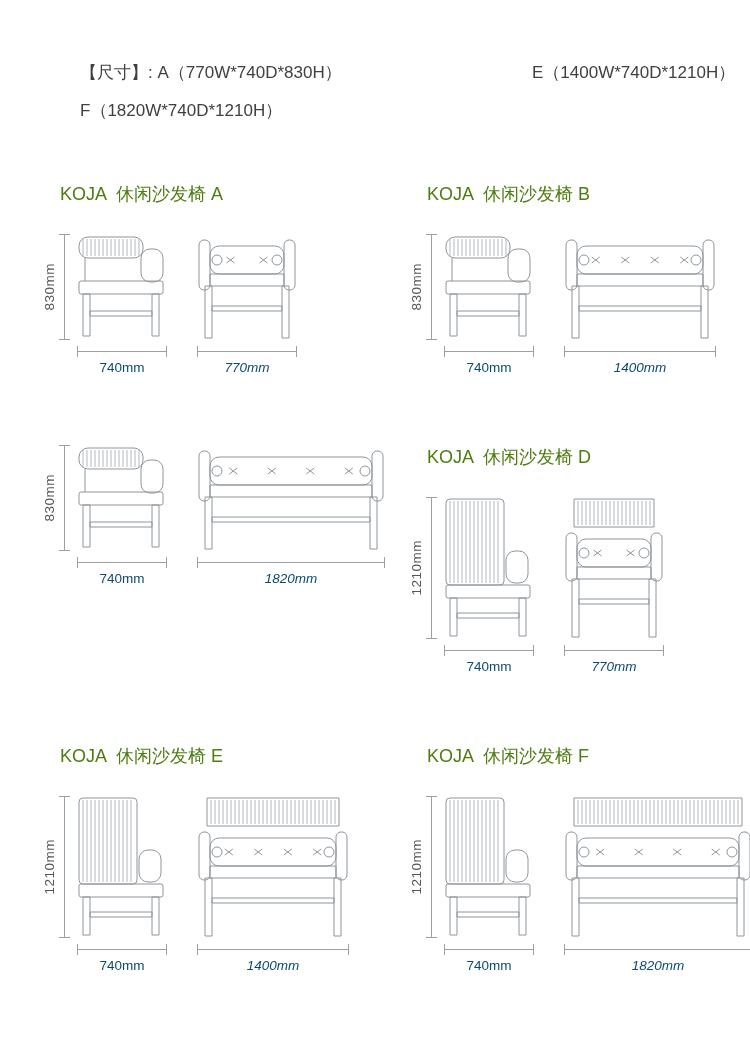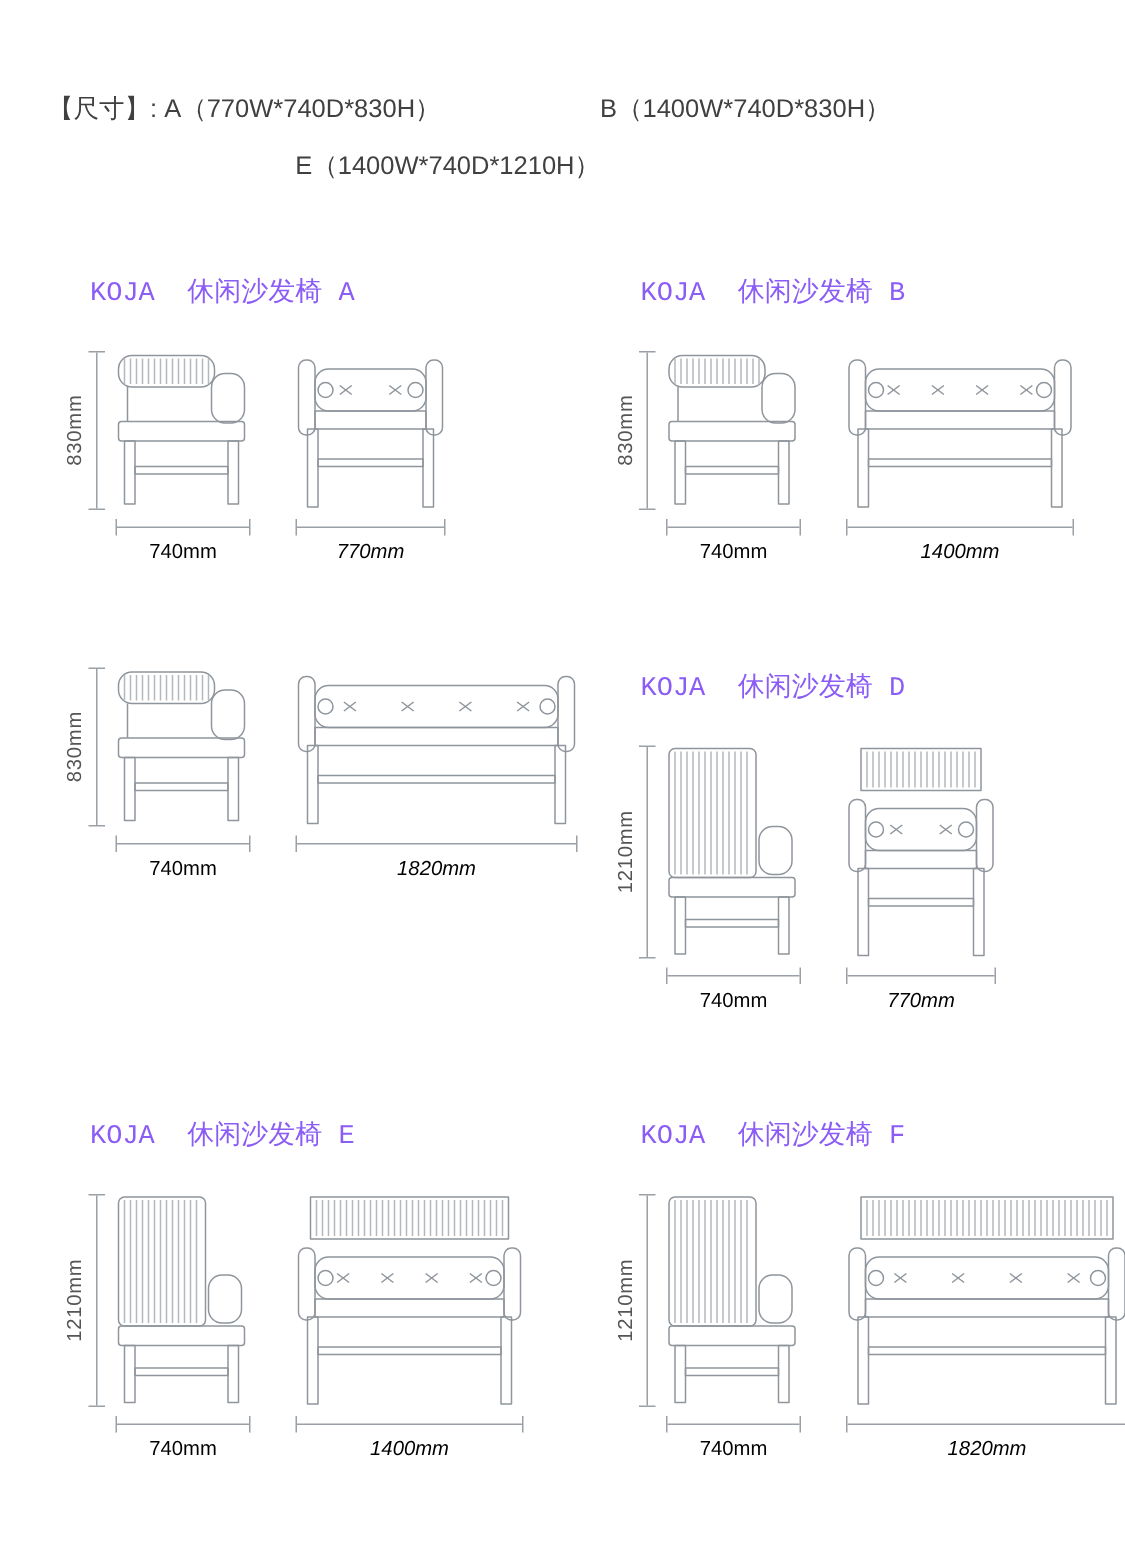--- a/index.html
+++ b/index.html
@@ -19,38 +19,37 @@
     overflow:hidden;
   }
   
   .spec{
     display:grid;
     grid-template-columns:368px 1fr;
     font-size:17px;
     line-height:38px;
     margin:6px 0 52px 2px;
   }
-  .spec .cell{white-space:pre;}
+  .spec .cell{white-space:pre;margin-left:48px;}
   .spec .indent{padding-left:80px;}
   .spec .indent2{padding-left:84px;text-align:right;}
   
   .panels{
     display:grid;
     grid-template-columns:1fr 1fr;
     column-gap:24px;
     row-gap:70px;
     padding-left:12px;
   }
   .panel-title{
     font-size:18px;
     font-weight:400;
-    color:#8b5cf6;
+    color:#4d7c0f;
     margin:0 0 28px 18px;
     white-space:pre;
-    font-family:Liberation Mono, monospace;
   }
   .figrow{
     display:flex;
     align-items:flex-end;
     gap:30px;
   }
   
   .sideview{
     display:grid;
     grid-template-columns:auto auto;
@@ -95,33 +94,33 @@
   .hline::after{
     content:"";
     position:absolute;
     left:0;right:0;top:5px;
     height:1px;
     background:var(--dim);
   }
   .hlabel{
     text-align:center;
     font-size:13.5px;
-    color:#000000;
+    color:#0c4a6e;
     margin-top:3px;
     white-space:nowrap;
   }
   .svg-side svg,.svg-front svg{display:block;}
 </style>
 </head>
 <body>
 
 <div class="spec">
   <div class="cell"><span>【尺寸】: </span><span>A（770W*740D*830H）</span></div>
-  <div class="cell">B（1400W*740D*830H）</div>
   <div class="cell indent2">E（1400W*740D*1210H）</div>
+  <div class="cell">F（1820W*740D*1210H）</div>
 </div>
 
 <div class="panels">
 
   <section class="panel">
     <h2 class="panel-title">KOJA  休闲沙发椅 A</h2>
     <div class="figrow">
       <div class="sideview">
         <div class="vdim">
           <span class="vlabel">830mm</span>

